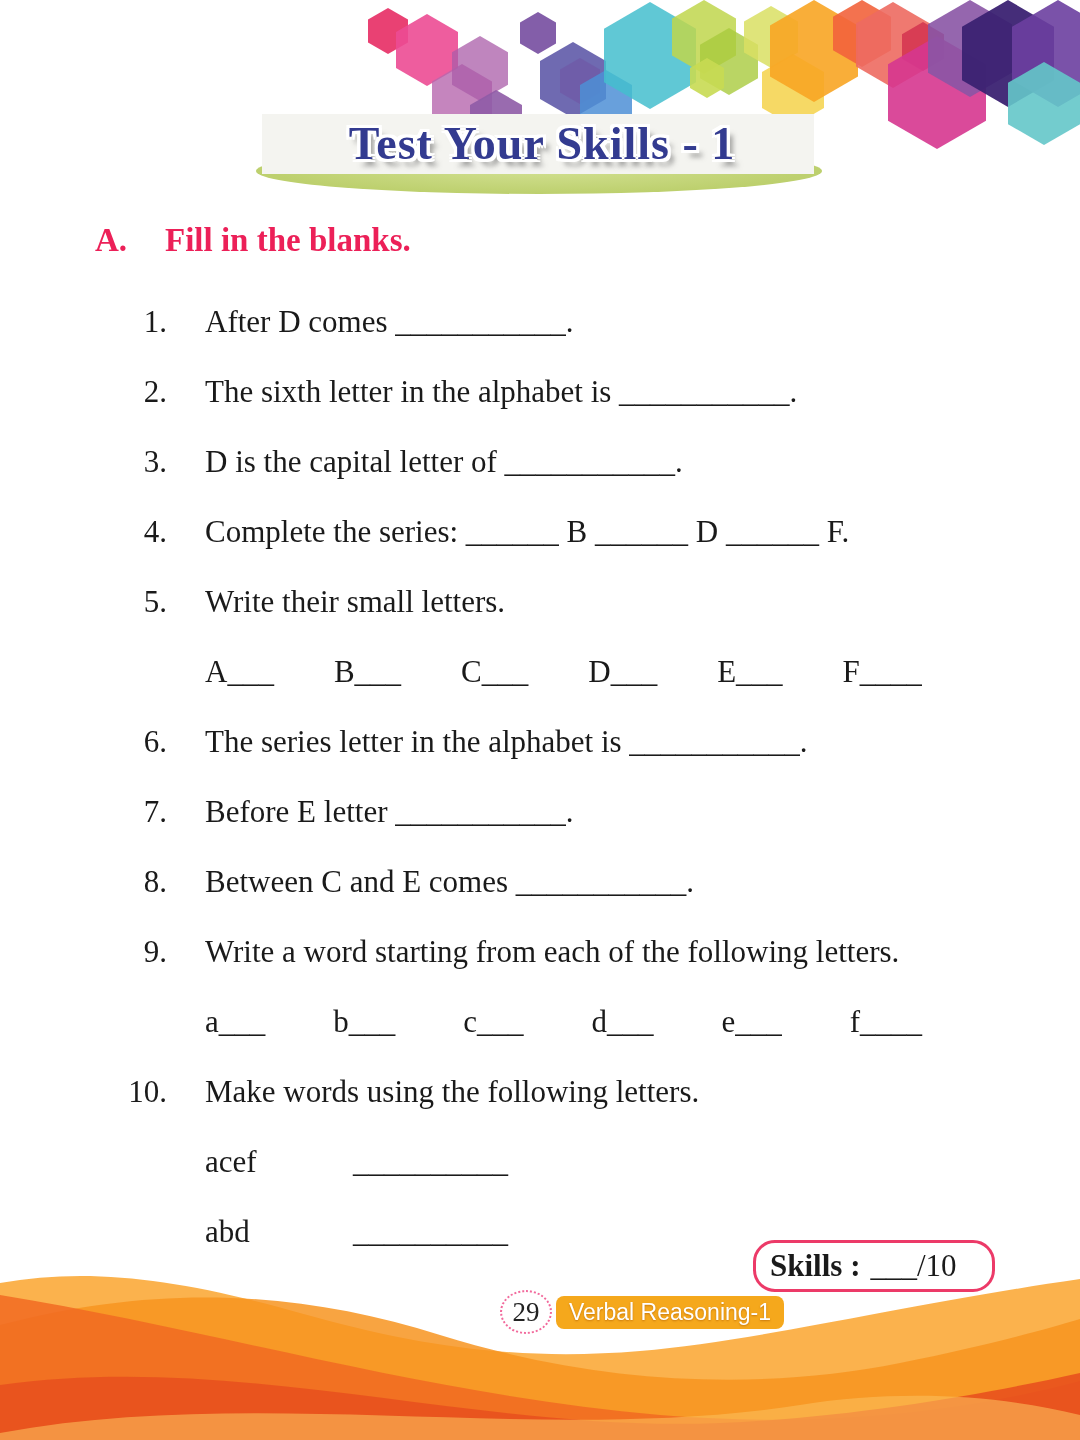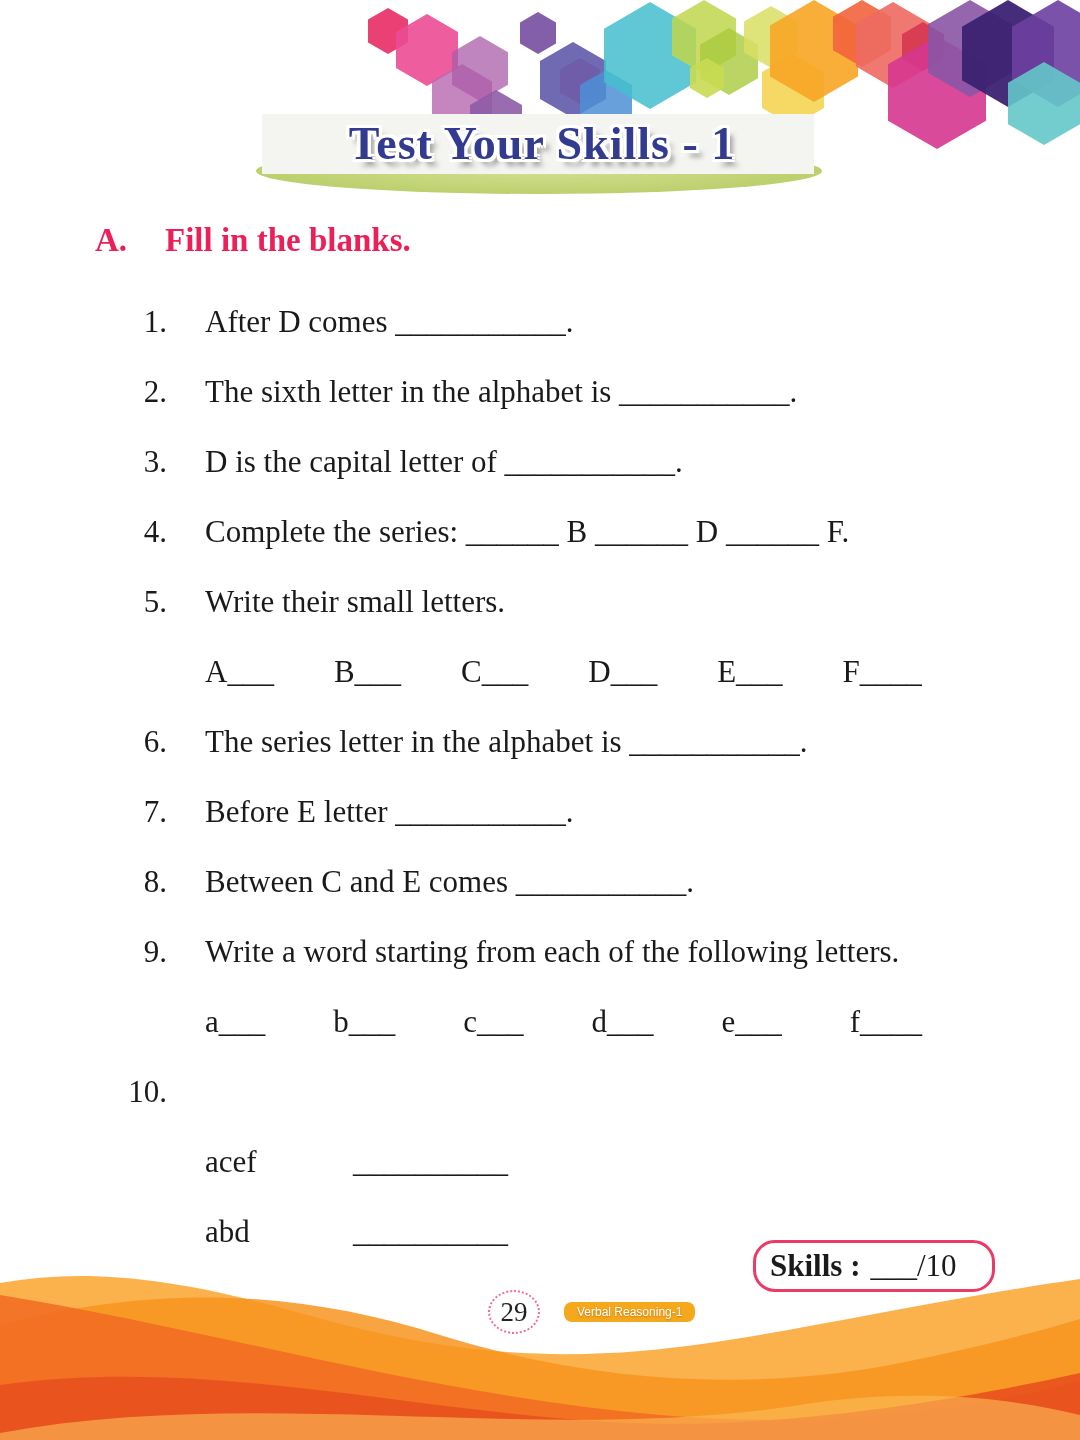--- a/index.html
+++ b/index.html
@@ -55,31 +55,31 @@
   
   .score-box {
     position:absolute; left:753px; top:1240px; width:242px; height:52px;
     border:3px solid var(--score-border,#ec3a68); border-radius:22px;
     background:#fff; display:flex; align-items:center; padding:0 14px;
     font-size:31px; z-index:5;
   }
   .score-label { font-weight:bold; margin-right:10px; }
 
   
-  .footer { position:absolute; left:488px; top:1290px; display:flex; align-items:center; gap:24px; z-index:6; }
+  .footer { position:absolute; left:500px; top:1290px; display:flex; align-items:center; gap:4px; z-index:6; }
   .page-circle {
     width:52px; height:44px; border:2px dotted var(--page-circle-border,#f2699c);
     border-radius:50%; background:#fff;
     display:flex; align-items:center; justify-content:center;
     font-size:27px; color:#222;
   }
   .chapter-badge {
     background:var(--badge-orange,#f5a81c); border-radius:8px;
     padding:3px 13px; font-family:"Liberation Sans", sans-serif;
-    font-size:12px; color:#ffffff; text-shadow:0 1px 2px rgba(160,80,0,.55);
+    font-size:23px; color:#ffffff; text-shadow:0 1px 2px rgba(160,80,0,.55);
     white-space:nowrap;
   }
 
   
   .waves { position:absolute; left:0; bottom:0; width:1080px; height:175px; z-index:1; }
 </style>
 </head>
 <body>
 
 <div class="hexband">
@@ -169,20 +169,21 @@
     <div class="sub-row lower">
       <span>a___</span>
       <span>b___</span>
       <span>c___</span>
       <span>d___</span>
       <span>e___</span>
       <span>f____</span>
     </div>
     <div class="q-row">
       <span class="q-num">10.</span>
+      <span class="q-text">Make words using the following letters.</span>
     </div>
     <div class="pair-row">
       <span class="pair-letters">acef</span>
       <span>__________</span>
     </div>
     <div class="pair-row">
       <span class="pair-letters">abd</span>
       <span>__________</span>
     </div>
   </div>

